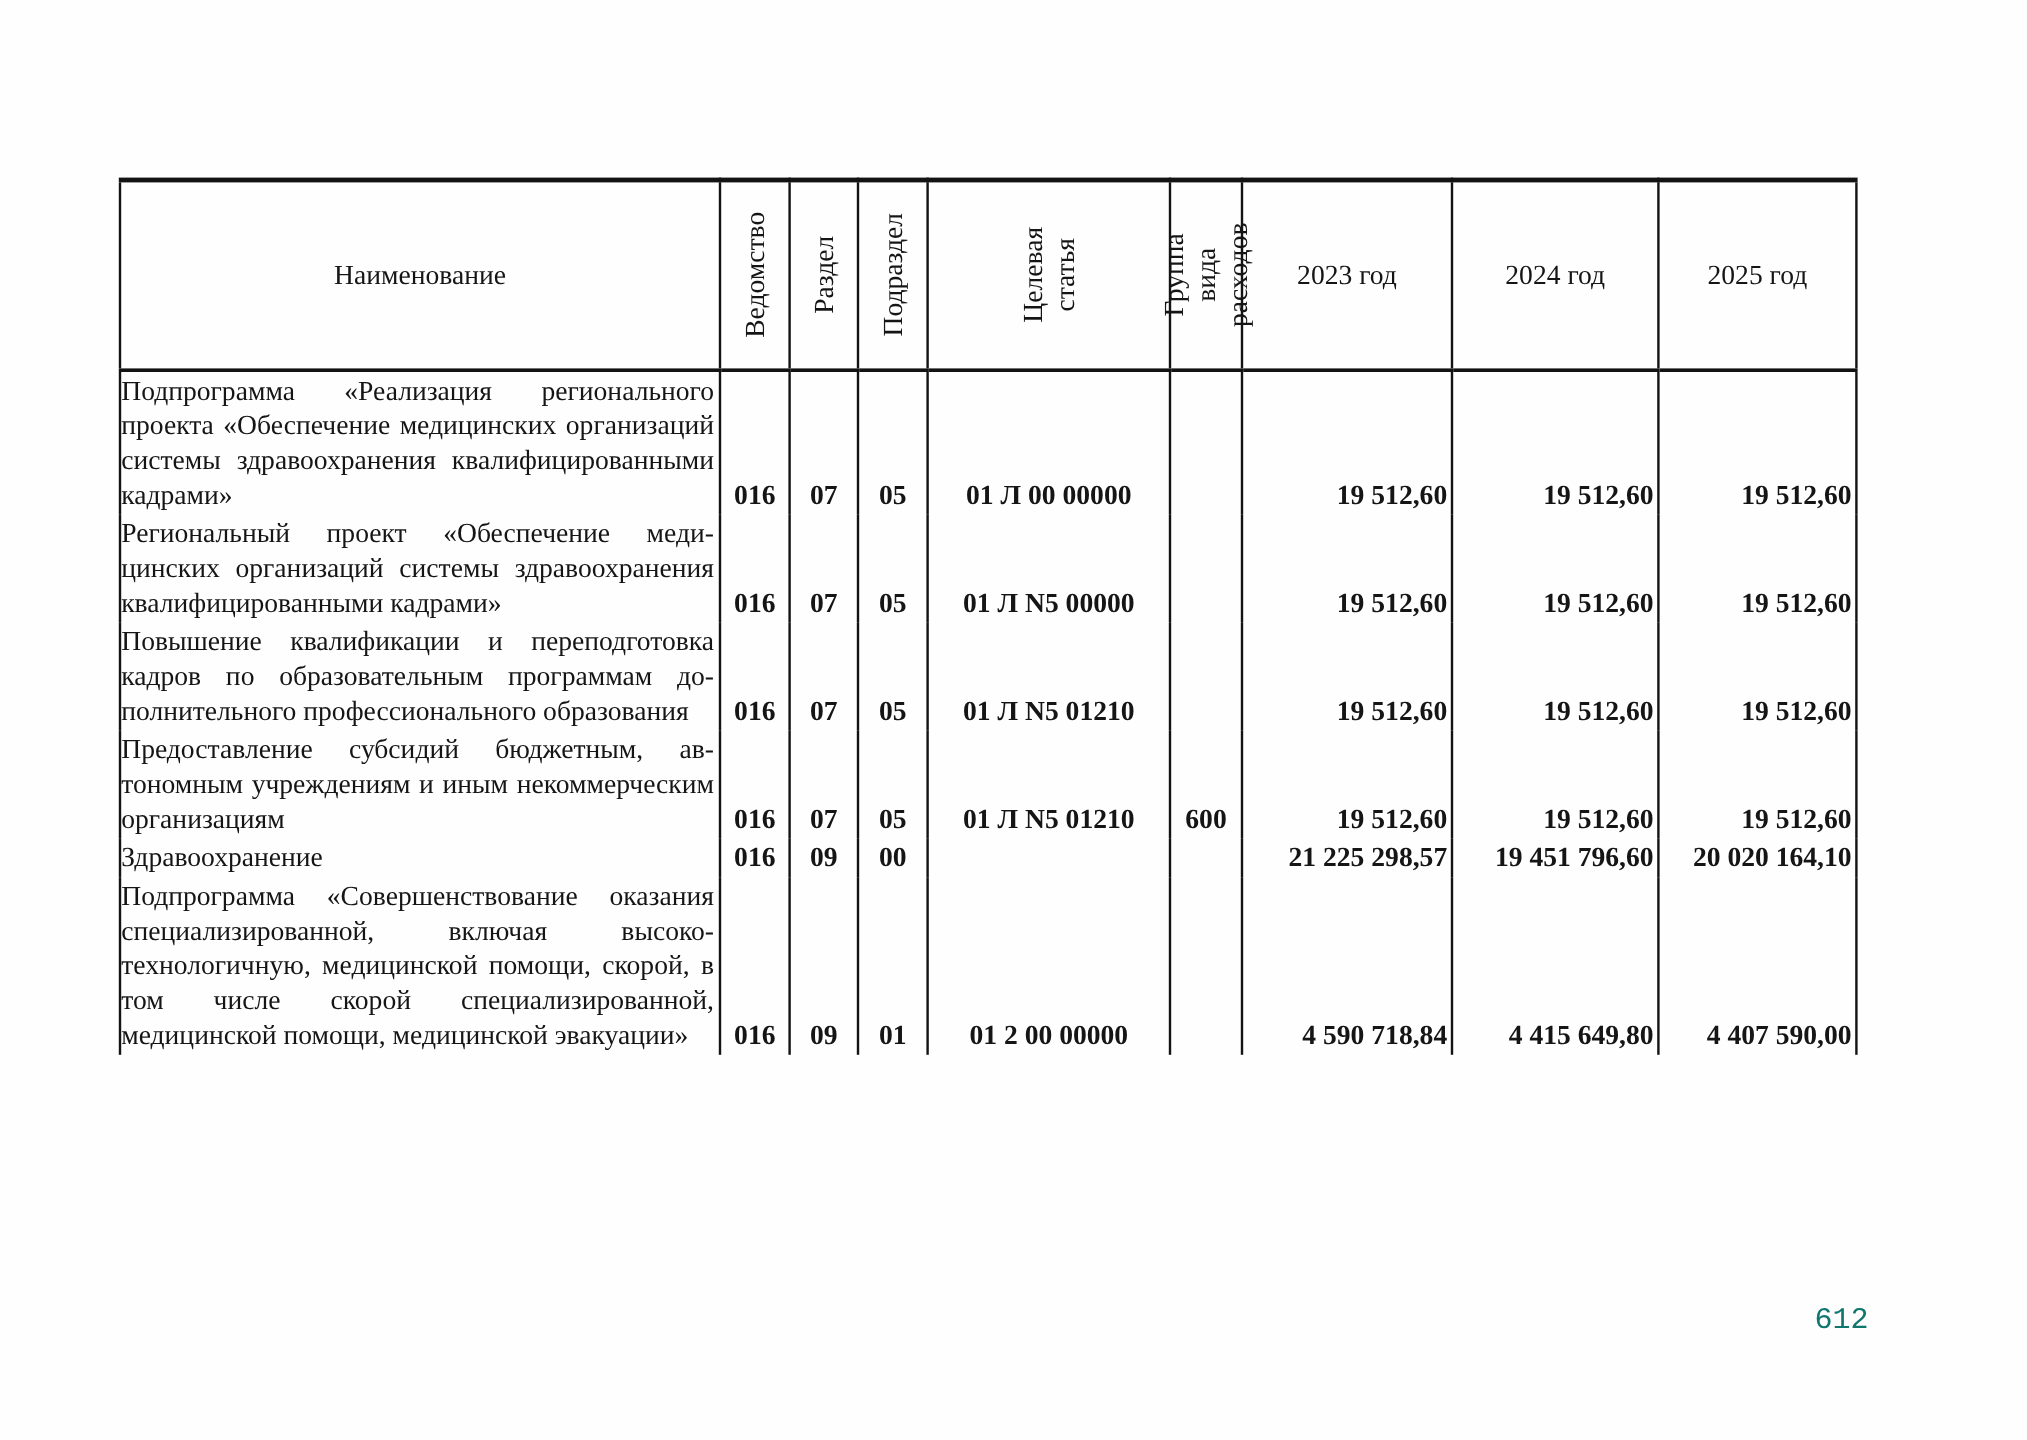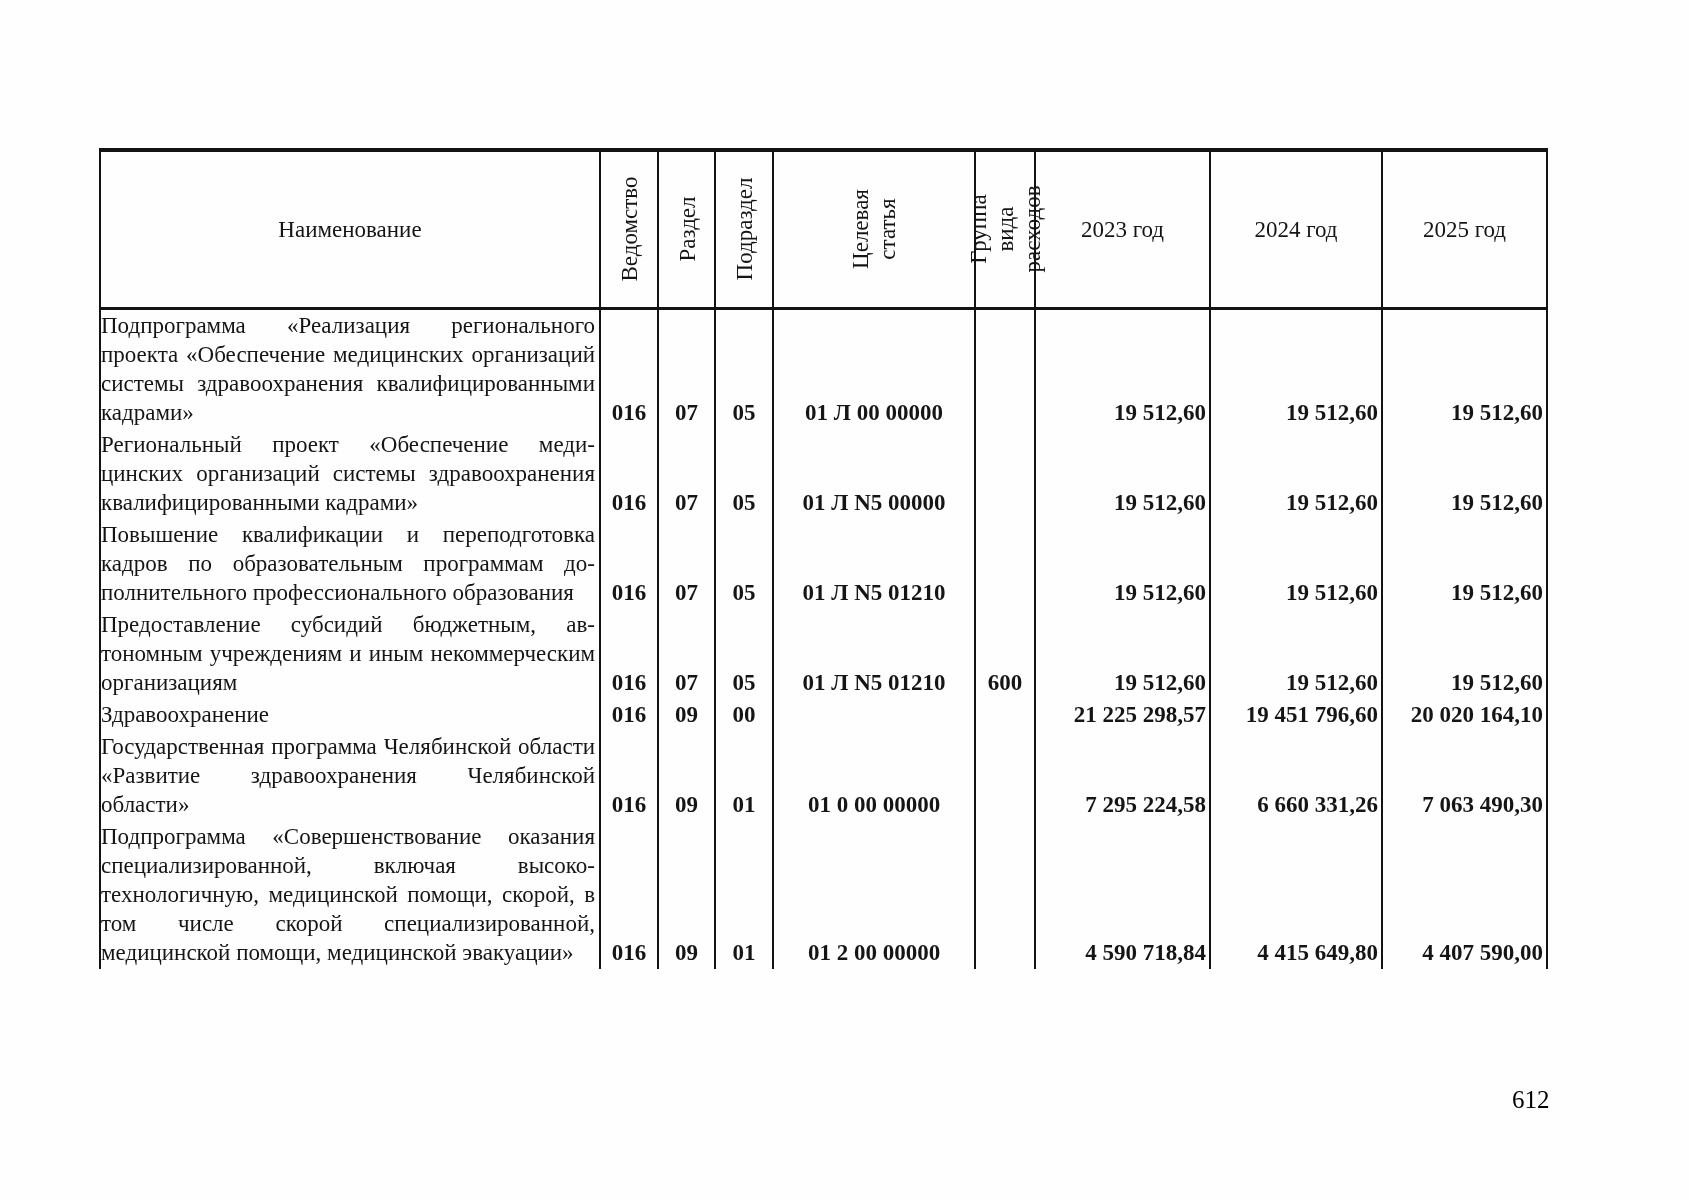--- a/index.html
+++ b/index.html
@@ -67,21 +67,22 @@
     -webkit-hyphens: manual;
   }
   tbody td.code { text-align: center; white-space: nowrap; font-weight: bold; }
   tbody td.val  { text-align: right; padding-right: 3px; white-space: nowrap; font-weight: bold; }
   tbody tr:last-child td { border-bottom: none; }
   .page-number {
     position: absolute;
     left: 1512px;
     top: 1086px;
     font-size: 25px;
-    color: #000000;
+    color: #0f766e;
+    font-family: Liberation Mono, monospace;
   }
 </style>
 </head>
 <body>
 
 <div class="page">
   <table class="budget">
     <colgroup>
       <col class="c-name">
         <col class="c-ved">
@@ -176,31 +177,20 @@
     <td class="code">016</td>
     <td class="code">09</td>
     <td class="code">00</td>
     <td class="code"></td>
     <td class="code"></td>
     <td class="val">21 225 298,57</td>
     <td class="val">19 451 796,60</td>
     <td class="val">20 020 164,10</td>
   </tr>
         <tr>
-    <td class="name">Государственная программа Челябинской области «Развитие здравоохранения Челя­бинской области»</td>
-    <td class="code">016</td>
-    <td class="code">09</td>
-    <td class="code">01</td>
-    <td class="code">01 0 00 00000</td>
-    <td class="code"></td>
-    <td class="val">7 295 224,58</td>
-    <td class="val">6 660 331,26</td>
-    <td class="val">7 063 490,30</td>
-  </tr>
-        <tr>
     <td class="name">Подпрограмма «Совершенствование оказа­ния специализированной, включая высоко­технологичную, медицинской помощи, ско­рой, в том числе скорой специализирован­ной, медицинской помощи, медицинской эвакуации»</td>
     <td class="code">016</td>
     <td class="code">09</td>
     <td class="code">01</td>
     <td class="code">01 2 00 00000</td>
     <td class="code"></td>
     <td class="val">4 590 718,84</td>
     <td class="val">4 415 649,80</td>
     <td class="val">4 407 590,00</td>
   </tr>

